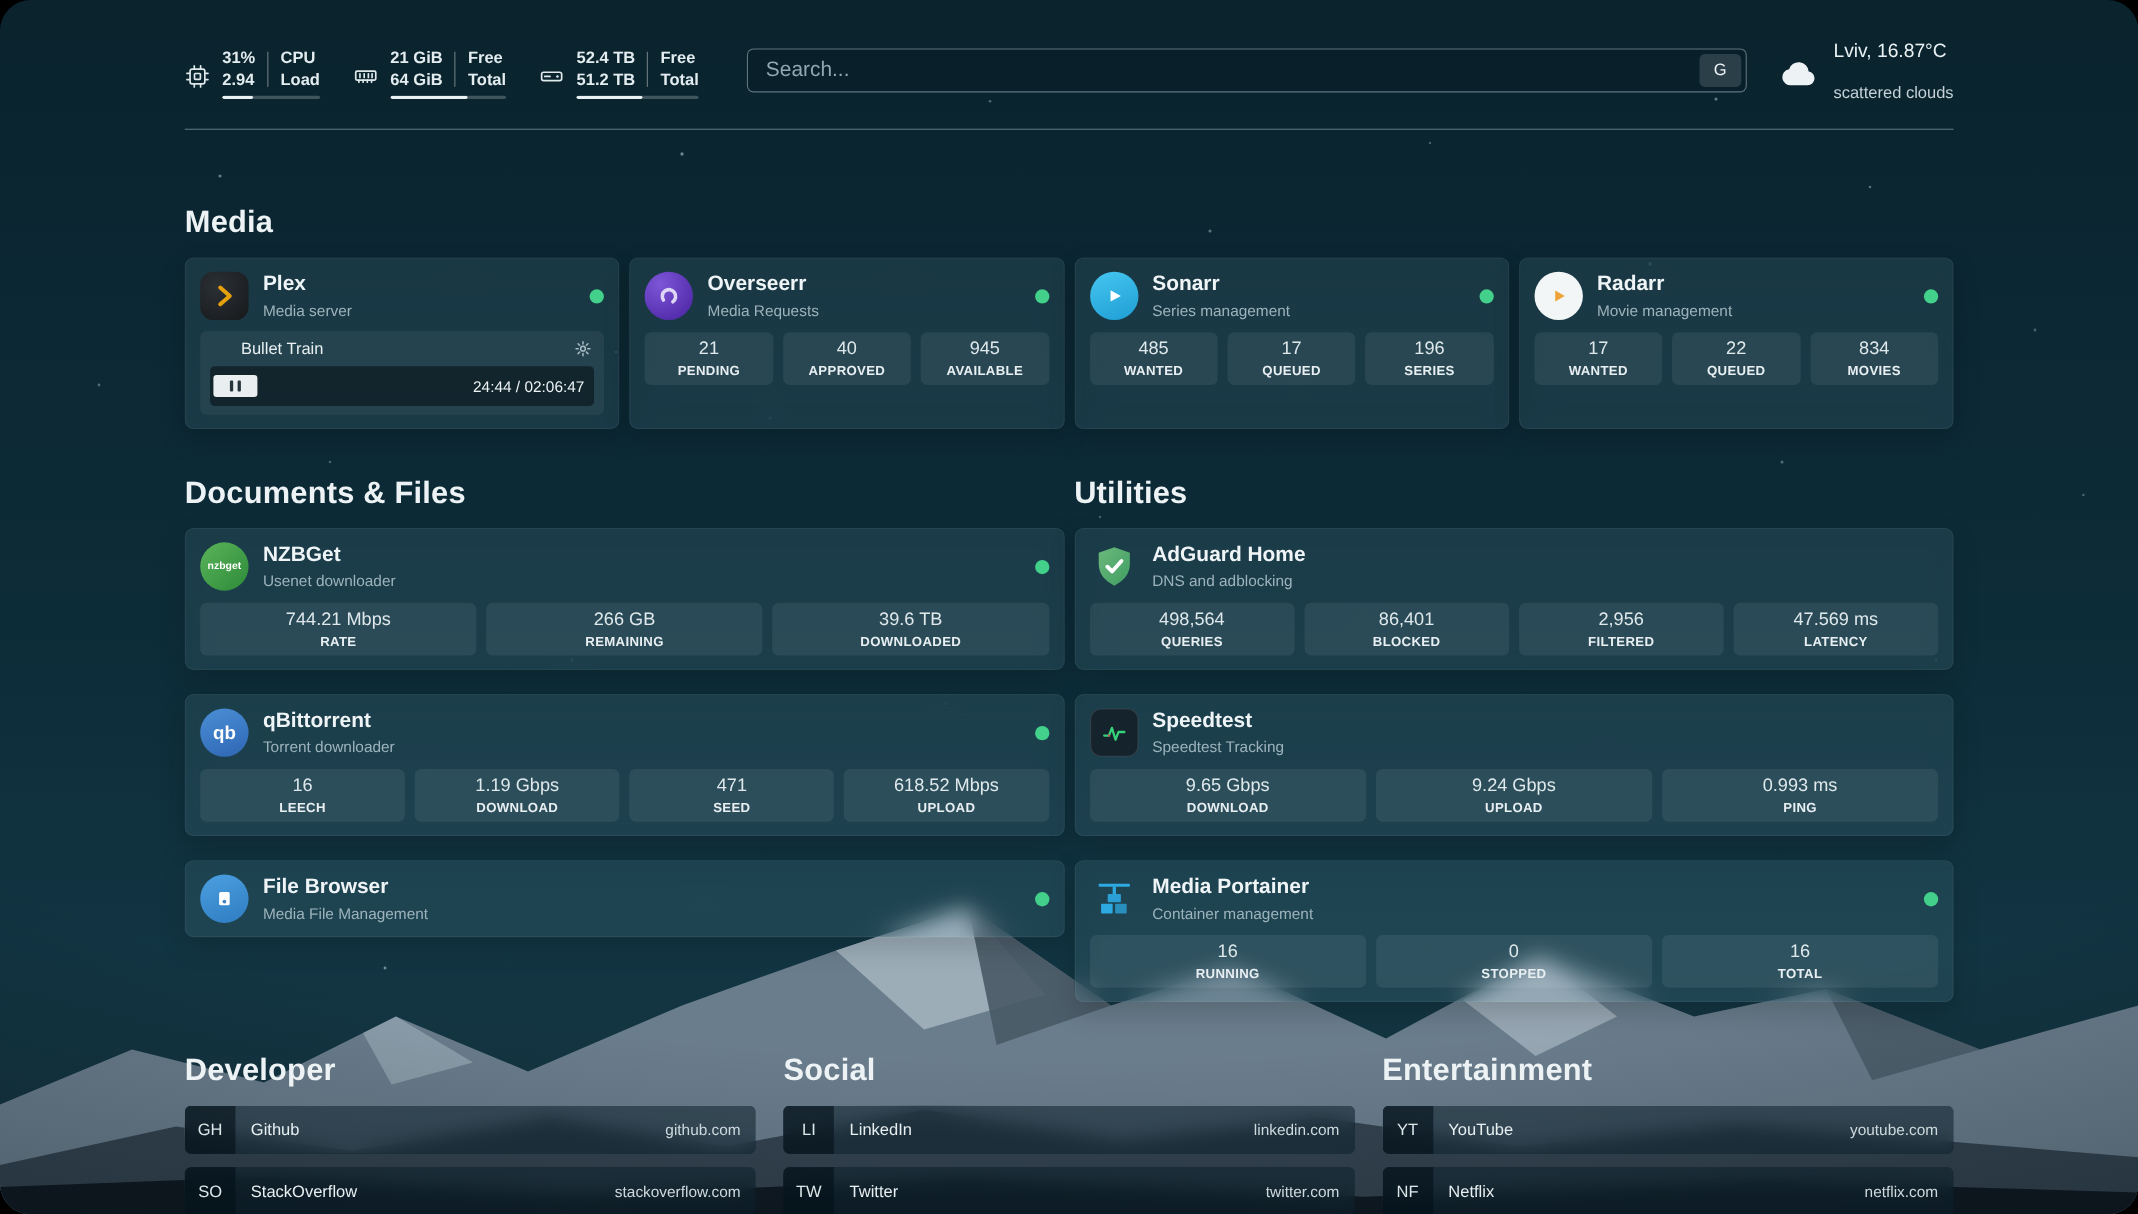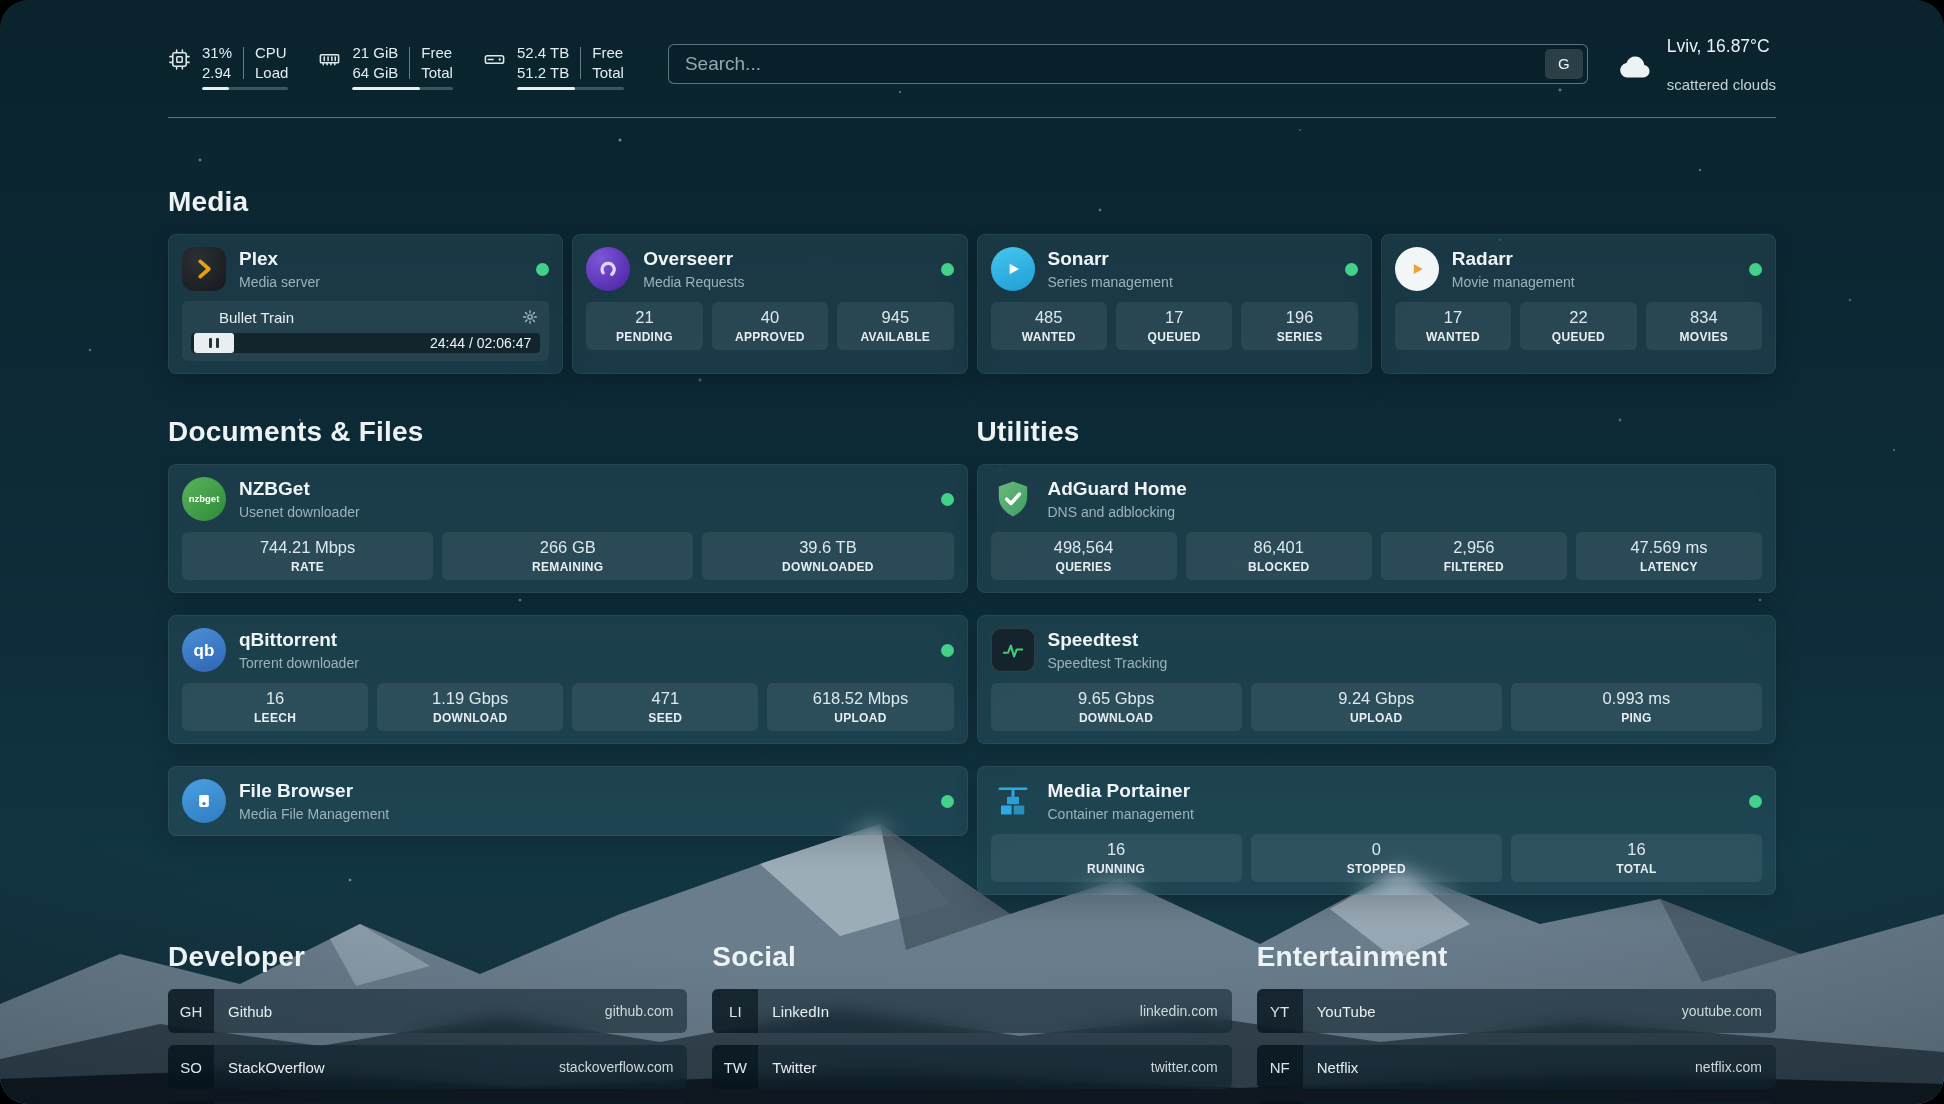--- a/index.html
+++ b/index.html
@@ -8,21 +8,21 @@
   .frame { position:relative; width:1944px; height:1104px; border-radius:28px; overflow:hidden;
            background:linear-gradient(180deg,#0a232d 0%, #0c2935 35%, #0e2e3b 60%, #123543 78%, #15343f 100%); }
   .bg-layer { position:absolute; inset:0; pointer-events:none; }
   .bg-vignette { background:radial-gradient(130% 95% at 50% 35%, rgba(0,0,0,0) 55%, rgba(2,8,14,0.45) 100%); }
   .bg-mountains { position:absolute; left:0; right:0; bottom:0; height:430px; pointer-events:none; }
 
   .content { position:relative; z-index:2; height:100%; padding:30px 168px 0; }
 
   
   .topbar { display:flex; align-items:center; margin-top:6px; }
-  .monitor { display:flex; align-items:flex-start; gap:11px; margin-right:30px; }
+  .monitor { display:flex; align-items:center; gap:11px; margin-right:30px;font-weight:bold; }
   .mon-icon { margin-top:5px; line-height:0; }
   .mon-body { display:flex; flex-direction:column; }
   .mon-cols { display:flex; align-items:center; gap:11px; }
   .mon-col { display:flex; flex-direction:column; line-height:1.3; font-size:15px; color:#e3edf0; white-space:nowrap; }
   .mon-sep { width:1px; height:32px; background:rgba(255,255,255,0.4); }
   .mon-bar { margin-top:5px; height:3px; border-radius:2px; background:rgba(255,255,255,0.22); overflow:hidden; }
   .mon-bar-fill { height:100%; background:#e9f1f4; border-radius:2px; }
 
   .searchbar { flex:1; display:flex; align-items:center; height:40px; margin:0 30px 6px 14px;
                border:1px solid rgba(165,185,195,0.55); border-radius:6px; background:rgba(8,24,32,0.30); }
@@ -66,21 +66,21 @@
   .stats { display:flex; gap:9px; margin-top:11px; }
   .stat { flex:1; background:rgba(255,255,255,0.07); border-radius:6px; text-align:center; padding:6px 4px 6px; min-width:0; }
   .stat-value { font-size:16.5px; color:#dfe9ec; white-space:nowrap; overflow:hidden; }
   .stat-label { font-size:12px; font-weight:700; color:#e8eff2; margin-top:3px; letter-spacing:.3px; white-space:nowrap; }
 
   
   .player { margin-top:10px; background:rgba(255,255,255,0.05); border-radius:6px; padding:6px 9px 8px; }
   .player-top { display:flex; align-items:center; justify-content:space-between;margin-left:28px; }
   .player-title { font-size:15px; color:#e8f0f2; }
   .gear-btn { background:none; border:none; cursor:pointer; line-height:0; padding:2px; }
-  .player-bar { margin-top:6px; display:flex; align-items:center; background:rgba(3,13,19,0.55); border-radius:4px; padding:3px; height:20px;text-align:center; }
+  .player-bar { margin-top:6px; display:flex; align-items:center; background:rgba(3,13,19,0.55); border-radius:4px; padding:3px; height:36px;text-align:center; }
   .pause-pill { width:40px; height:20px; background:#e9eef0; border-radius:3px; border:none; cursor:pointer;
                 display:flex; align-items:center; justify-content:center; gap:4px; flex:0 0 auto; }
   .pause-pill i { width:3px; height:10px; background:#26343c; border-radius:1px; display:block; }
   .player-track { flex:1; height:100%; }
   .player-time { font-size:14px; color:#eef4f6; padding-right:6px; white-space:nowrap; }
 
   
   .cols { display:grid; grid-template-columns:1fr 1fr; gap:9px; margin-top:42px; align-items:start; }
   .col-cards { display:flex; flex-direction:column; gap:22px; margin-top:16px; }
 

